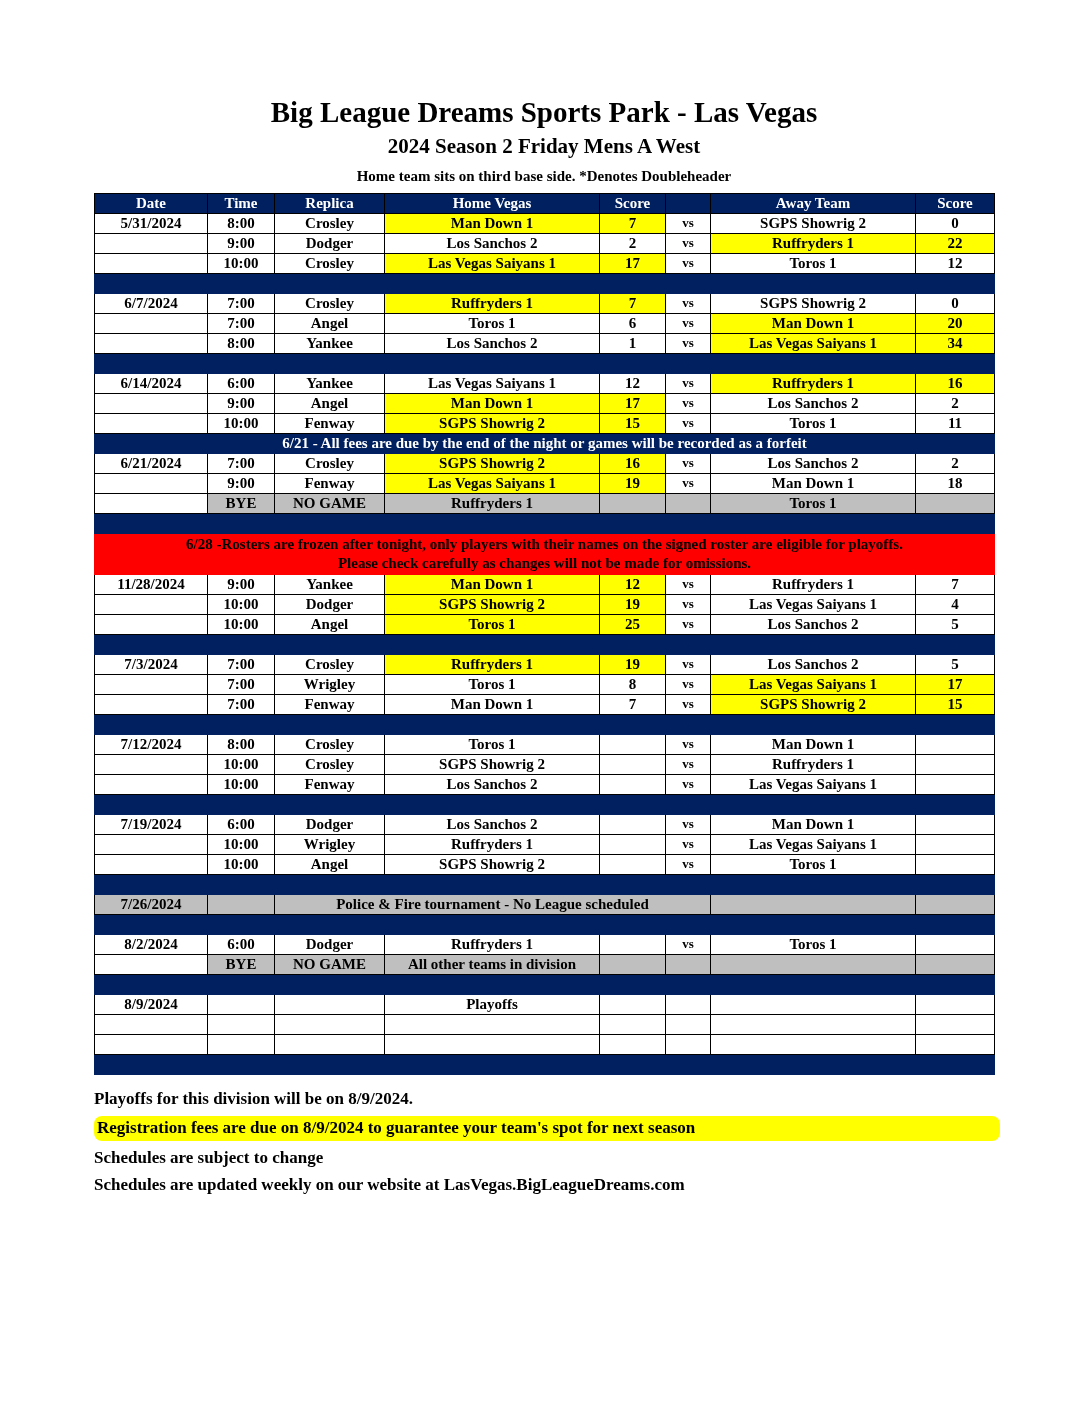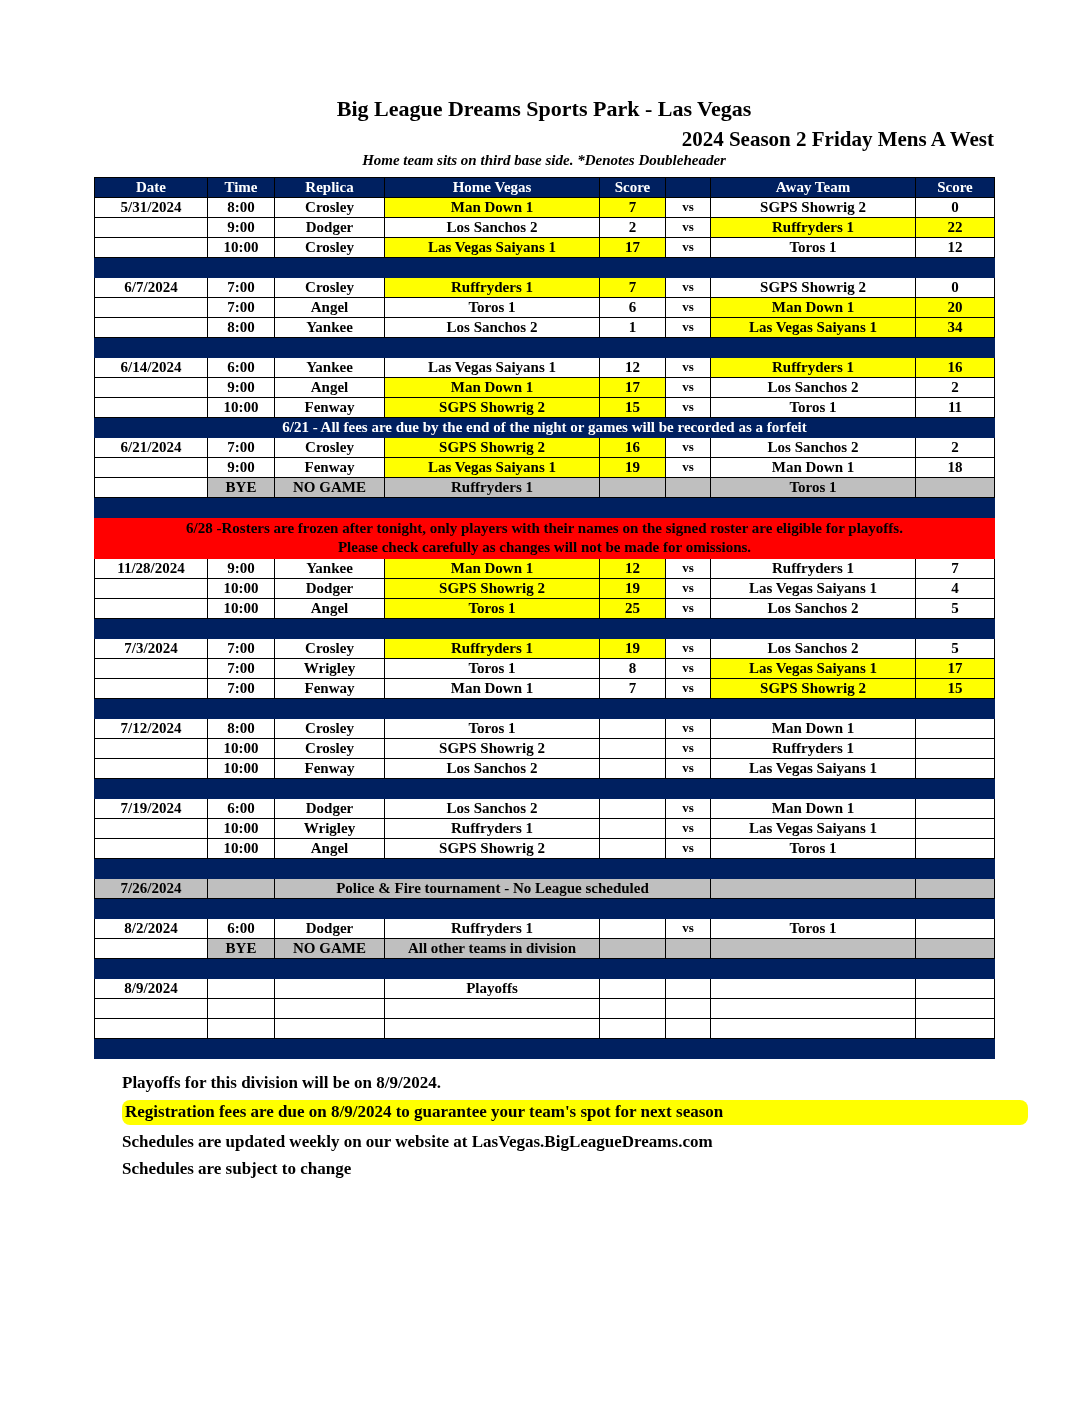--- a/index.html
+++ b/index.html
@@ -5,23 +5,23 @@
   * { box-sizing: border-box; }
   html, body { margin: 0; padding: 0; }
   body {
     width: 1088px; height: 1408px;
     background: #ffffff;
     color: #000;
     font-family: "Liberation Serif", serif;
     overflow: hidden;
   }
   .page { width: 1088px; height: 1408px; padding: 96px 94px 0 94px; }
-  .title { margin: 0; text-align: center; font-size: 22px; font-weight: bold; letter-spacing: 0; }
-  .subtitle { margin: 5px 0 0 0; text-align: right; font-size: 21px; font-weight: bold; }
-  .field-note { text-align: center; font-size: 15px; font-weight: bold; font-style: italic; }
+  .title { margin: 0; text-align: center; font-size: 29px; font-weight: bold; letter-spacing: 0; }
+  .subtitle { margin: 5px 0 0 0; text-align: center; font-size: 21px; font-weight: bold; }
+  .field-note { margin-top: 9px; text-align: center; font-size: 15px; font-weight: bold; }
 
   table.schedule { border-collapse: collapse; table-layout: fixed; width: 900px; margin: 8px auto 0 0; }
   .schedule td, .schedule th {
     border: 1px solid #000;
     height: 20px;
     padding: 0 2px;
     font-size: 15px;
     font-weight: bold;
     text-align: center;
     white-space: nowrap;
@@ -30,21 +30,21 @@
   }
   .schedule th { background: var(--navy); color: #fff; border-color: #000; }
   td.hl { background: var(--yellow); }
   td.gray { background: var(--gray); }
   td.spacer { background: var(--navy); border-color: var(--navy); }
   td.navy-note { background: var(--navy); color: #fff; border-color: var(--navy); }
   td.alert { background: var(--red); color: #000000; border-color: var(--red); height: 41px; }
   td.vs-cell { font-size: 13px; }
 
   .footer { margin-top: 14px; }
-  .footer .line { font-size: 17px; font-weight: bold; margin-top: 7px; line-height: 1.2; margin-left: 28px; }
+  .footer .line { font-size: 17px; font-weight: bold; margin-top: 7px; line-height: 1.2; }
   .footer .highlight { background: var(--yellow); width: 906px; padding: 2px 3px; border-radius: 8px; }
 </style>
 </head>
 <body>
 
 <div class="page">
   <h1 class="title">Big League Dreams Sports Park - Las Vegas</h1>
   <h2 class="subtitle">2024 Season 2 Friday Mens A West</h2>
   <div class="field-note">Home team sits on third base side.  *Denotes Doubleheader</div>
 
@@ -407,16 +407,16 @@
         </tr>
         <tr>
           <td class="spacer" colspan="8"></td>
         </tr>
       </tbody>
   </table>
 
   <div class="footer">
     <div class="line">Playoffs for this division will be on 8/9/2024.</div>
     <div class="line highlight">Registration fees are due on 8/9/2024 to guarantee your team's spot for next season</div>
+    <div class="line">Schedules are subject to change</div>
     <div class="line">Schedules are updated weekly on our website at LasVegas.BigLeagueDreams.com</div>
-    <div class="line">Schedules are subject to change</div>
   </div>
 </div>
 
 </body></html>

